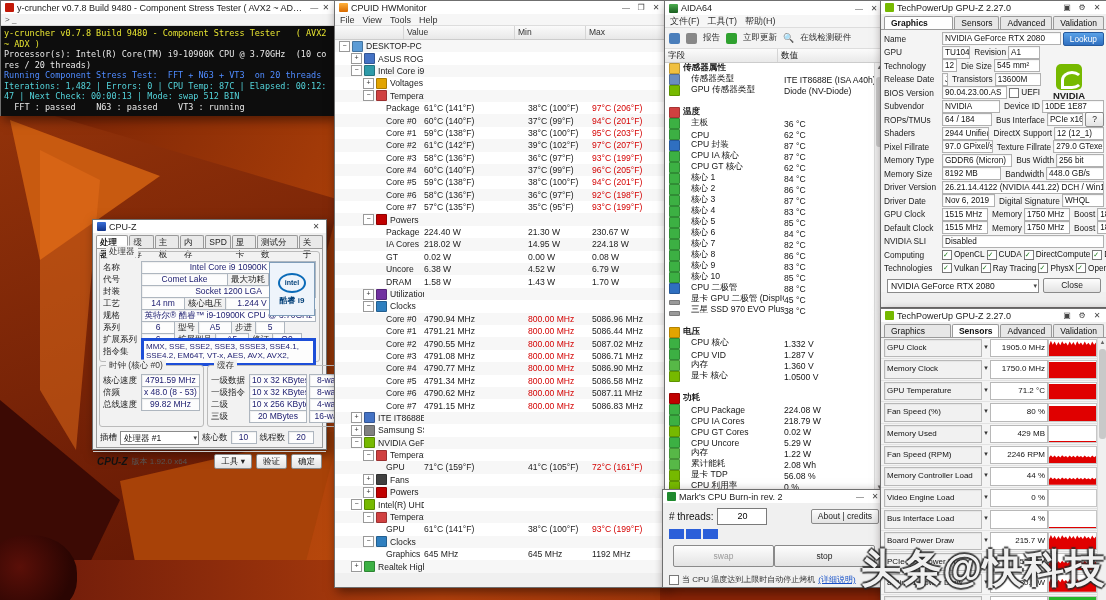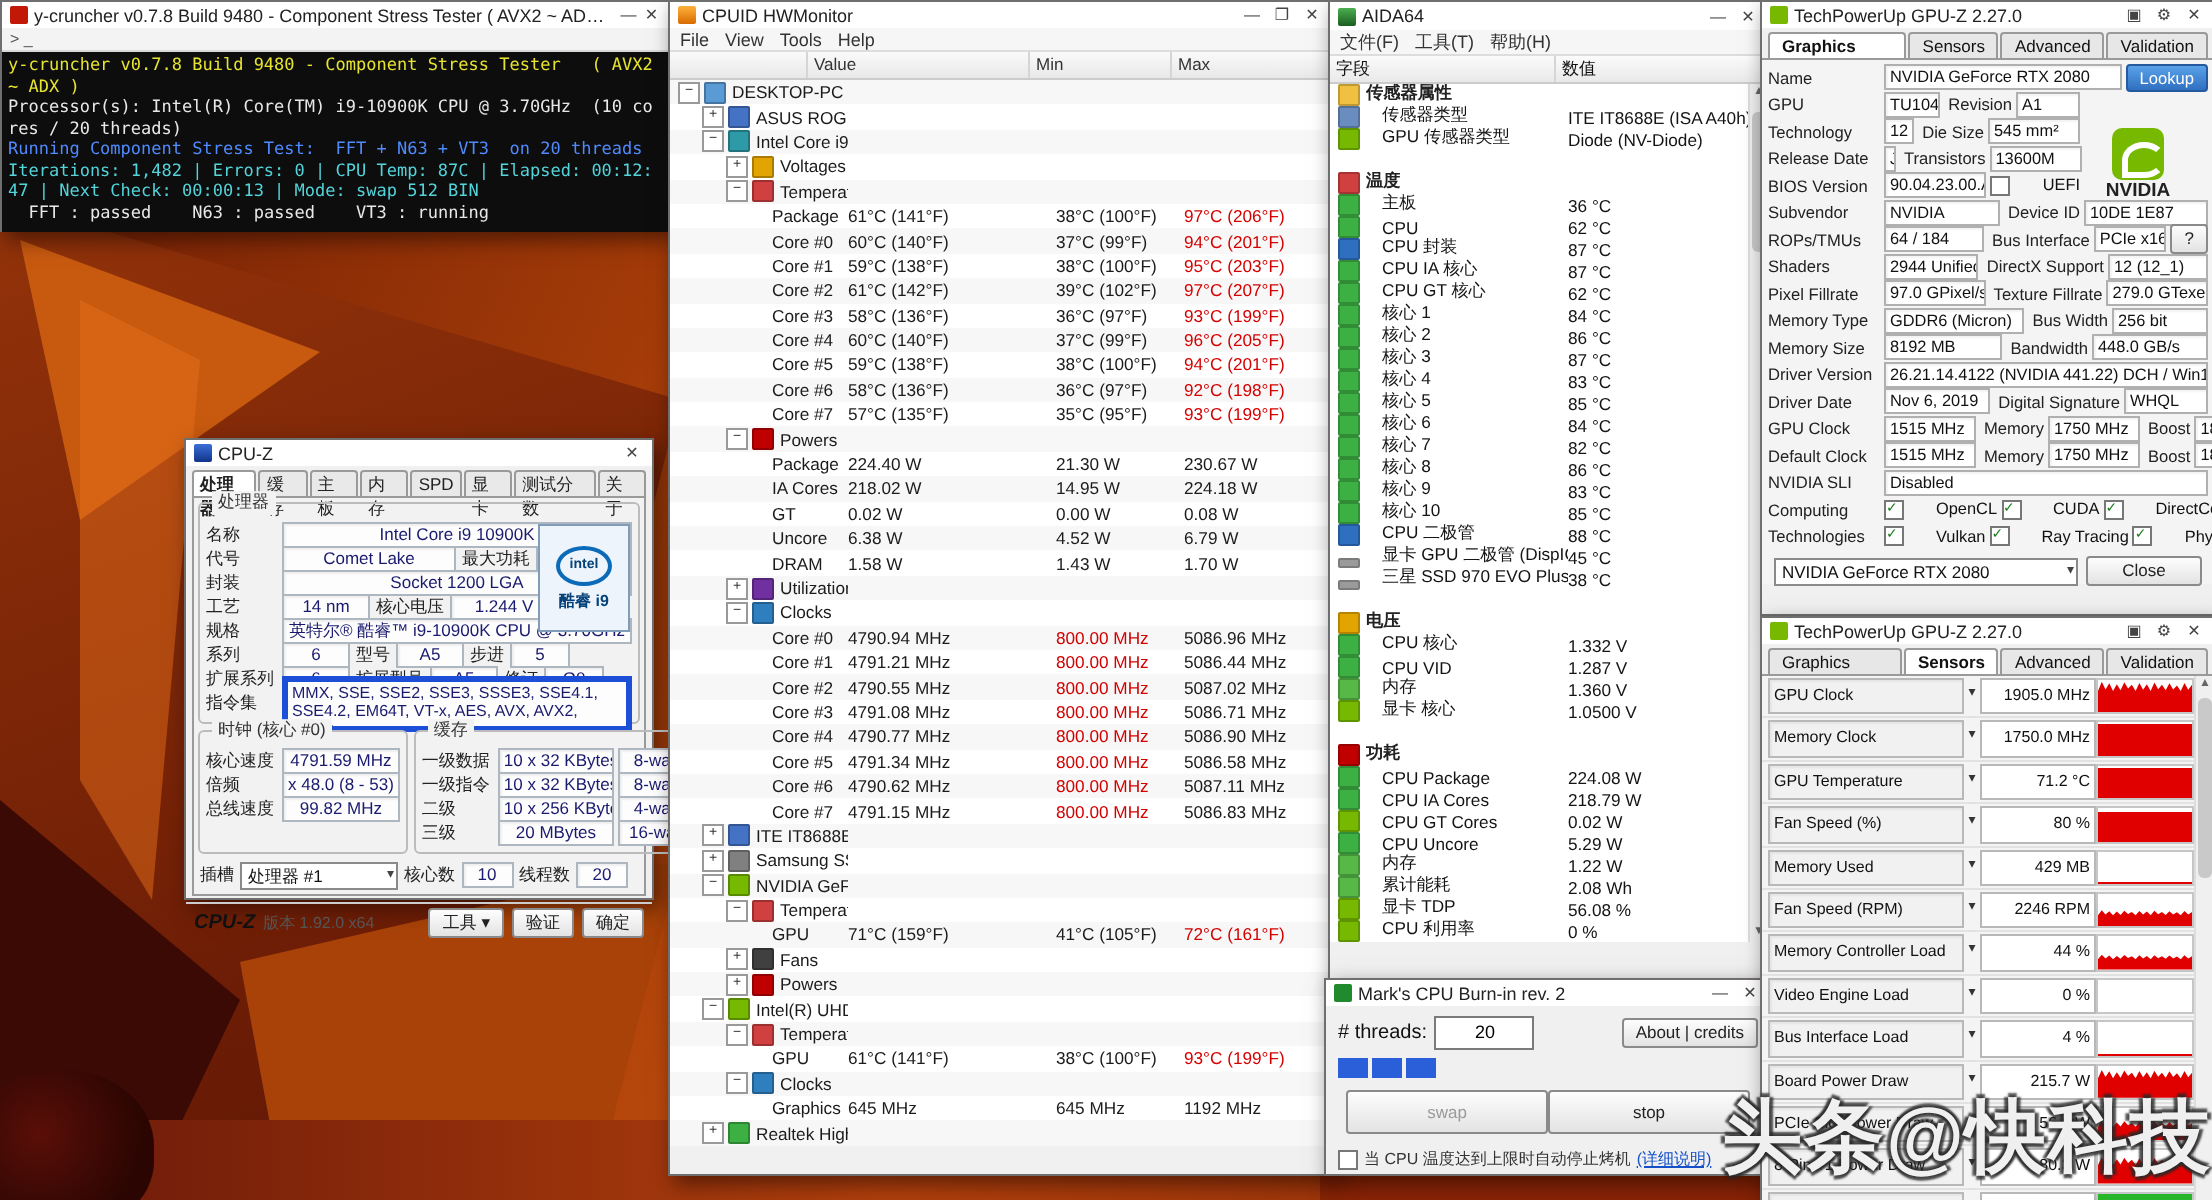--- a/index.html
+++ b/index.html
@@ -77,21 +77,21 @@
   
   .gz-tabs{display:flex;gap:1px;padding:2px 3px 0 3px;background:#f0f0f0}
   .gz-tab{border:1px solid #9a9a9a;border-bottom:none;background:#e7e7e7;padding:0 6px;height:12px;line-height:12px;font-size:8.5px;border-radius:2px 2px 0 0}
   .gz-tab.act{background:#fff;font-weight:bold}
   .gz-body{border-top:1px solid #9a9a9a;background:#f4f4f4;position:relative;padding:2px 3px}
   .gz-row{display:flex;align-items:center;gap:2px;height:13.5px}
   .gz-lab{flex:0 0 56px;font-size:8.3px;color:#222;white-space:nowrap;overflow:hidden;text-align:left}
   .gz-lab2{font-size:8.3px;color:#222;white-space:nowrap;padding-left:2px}
   .gz-box{border:1px solid #b0b0b0;background:#fff;height:11px;line-height:11px;font-size:8.2px;padding:0 2px;overflow:hidden;white-space:nowrap;box-shadow:inset 1px 1px 1px rgba(0,0,0,.05)}
   .bluebtn{background:linear-gradient(#5aa2e8,#2f6fc0);color:#fff;border:1px solid #255a9e;border-radius:2px;font-size:8.3px;height:12px;line-height:12px;padding:0 6px}
-  .chk{display:flex;align-items:center;gap:16px;font-size:8.2px;white-space:nowrap}
+  .chk{display:flex;align-items:center;gap:2px;font-size:8.2px;white-space:nowrap}
   .nvlogo{position:absolute;right:6px;top:18px;width:58px;text-align:center}
   .nveye{width:26px;height:26px;margin:0 auto;background:#76b900;border-radius:5px;position:relative}
   .nveye:after{content:"";position:absolute;left:5px;top:7px;width:16px;height:12px;border:3px solid #fff;border-radius:50% 50% 50% 0;border-right-color:transparent}
   .nvtxt{font-weight:bold;font-size:9.5px;color:#222;letter-spacing:0}
   .gz-bottom{display:flex;gap:4px;align-items:center;padding:3px 3px}
   
   .gs-list{background:#f4f4f4}
   .gs-row{display:flex;align-items:stretch;height:18.4px;padding:1px 10px 1px 3px;border-bottom:1px solid #e2e2e2}
   .gs-lab{flex:0 0 92px;border:1px solid #b8b8b8;background:#f1f1f1;font-size:8px;line-height:16px;padding:0 2px;white-space:nowrap;overflow:hidden;box-shadow:inset 1px 1px 1px rgba(0,0,0,.05)}
   .gs-arr{flex:0 0 8px;font-size:7px;line-height:16px;color:#333;text-align:center}
@@ -620,20 +620,29 @@
       <span>AIDA64</span>
       <span class="sp"></span>
       <span class="wbtn">—</span>
       <span class="wbtn">✕</span>
     </div>
     <div class="menurow" id="aida-menu" style="height:12px">
         <span>文件(F)</span>
         <span>工具(T)</span>
         <span>帮助(H)</span>
       </div>
+    <div class="aida-tools" id="aida-tools">
+        <span class="tico" style="background: rgb(74, 126, 187);"></span>
+        <span class="tico" style="background: rgb(136, 136, 136);"></span>
+        <span>报告</span>
+        <span class="tico" style="background: rgb(47, 161, 47);"></span>
+        <span>立即更新</span>
+        <span style="font-size: 9px;">🔍</span>
+        <span>在线检测硬件</span>
+      </div>
     <div class="aida-head">
       <span class="hc" id="ah-field" style="flex:1">字段</span>
       <span class="hc" id="ah-value" style="width:100px;border-right:none">数值</span>
     </div>
     <div class="aida-list" id="aida-list" style="height:429px">
       <div class="sbar">
         <span class="sarr" style="top:0">▲</span>
         <span class="sthumb"></span>
         <span class="sarr" style="bottom:0">▼</span>
       </div>

